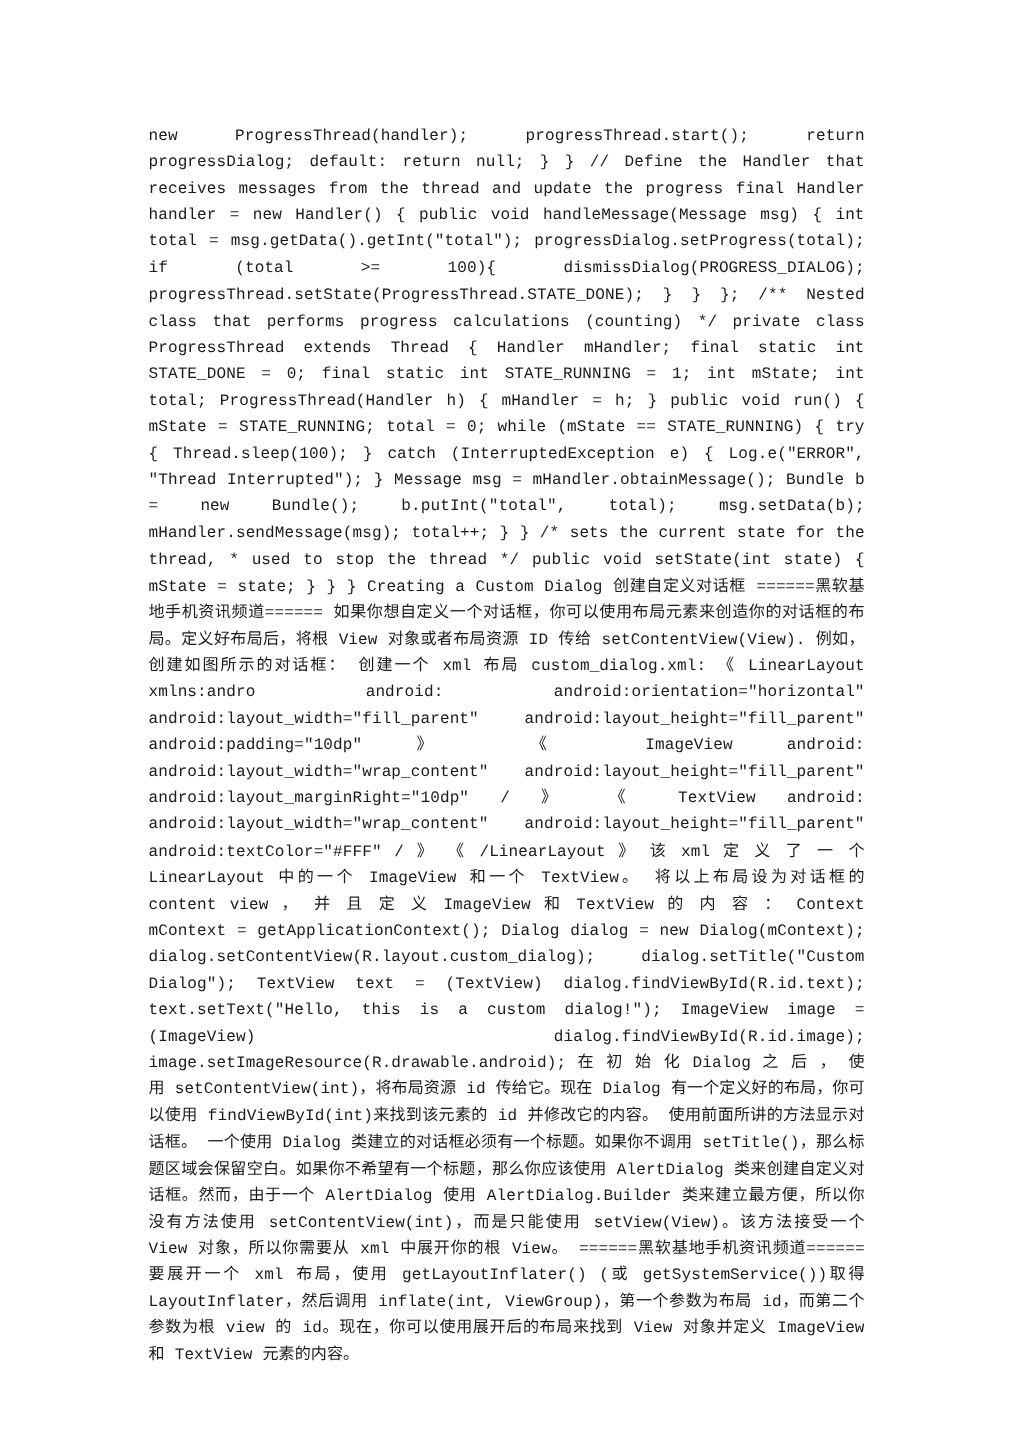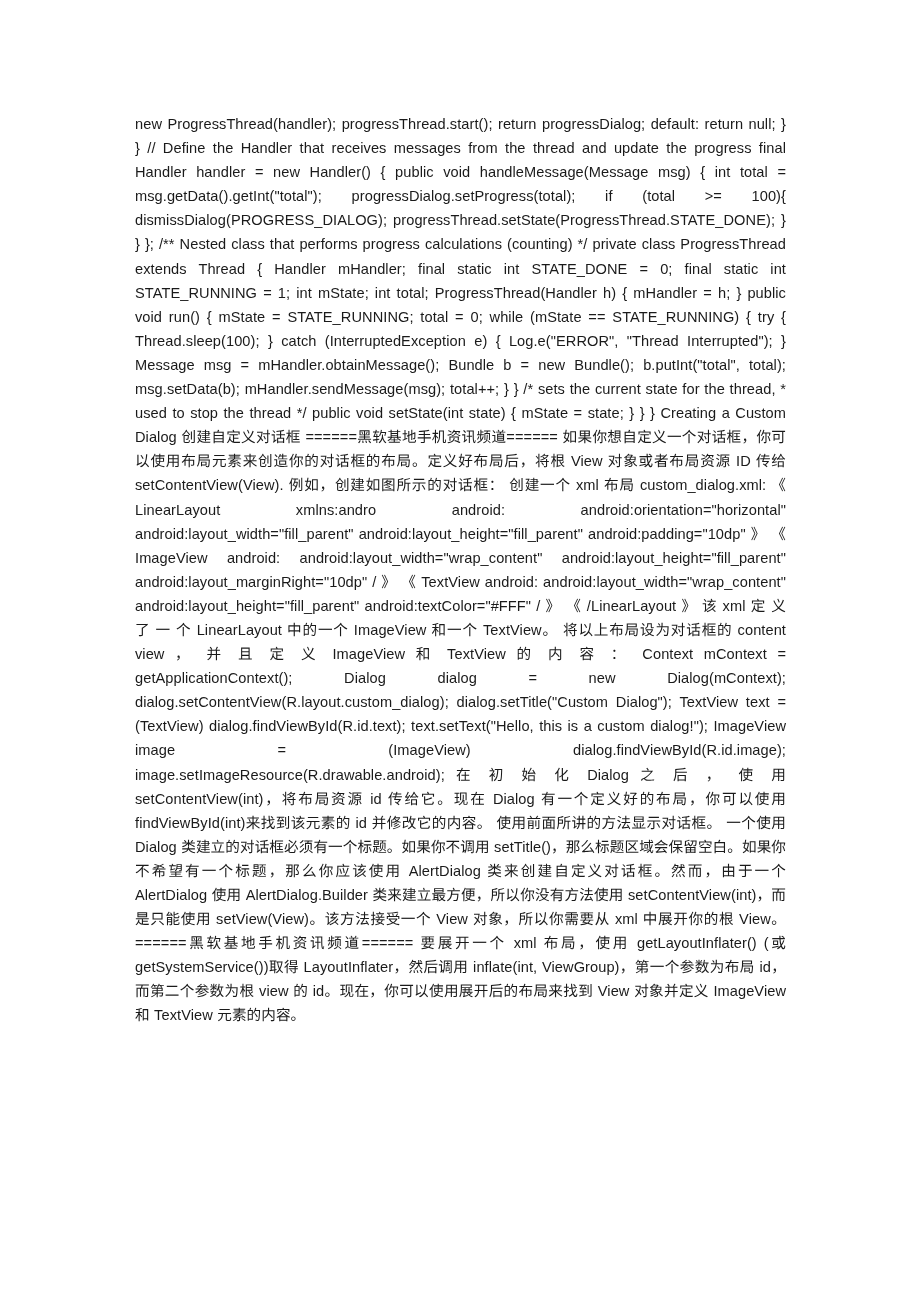--- a/index.html
+++ b/index.html
@@ -17,21 +17,21 @@
   }
   .text-column {
     position: absolute;
     left: 135px;
     top: 112px;
     width: 651px;
   }
   .doc-paragraph {
     margin: 0;
     padding: 0;
-    font-family: Liberation Sans, sans-serif;
+    font-family: Liberation Mono, monospace;
     font-size: 14.6px;
     line-height: 24.1px;
     color: #1a1a1a;
     text-align: justify;
     text-justify: inter-word;
     word-spacing: 0.02em;
     letter-spacing: 0.005em;
     -webkit-hyphens: none;
     hyphens: none;
     white-space: normal;

